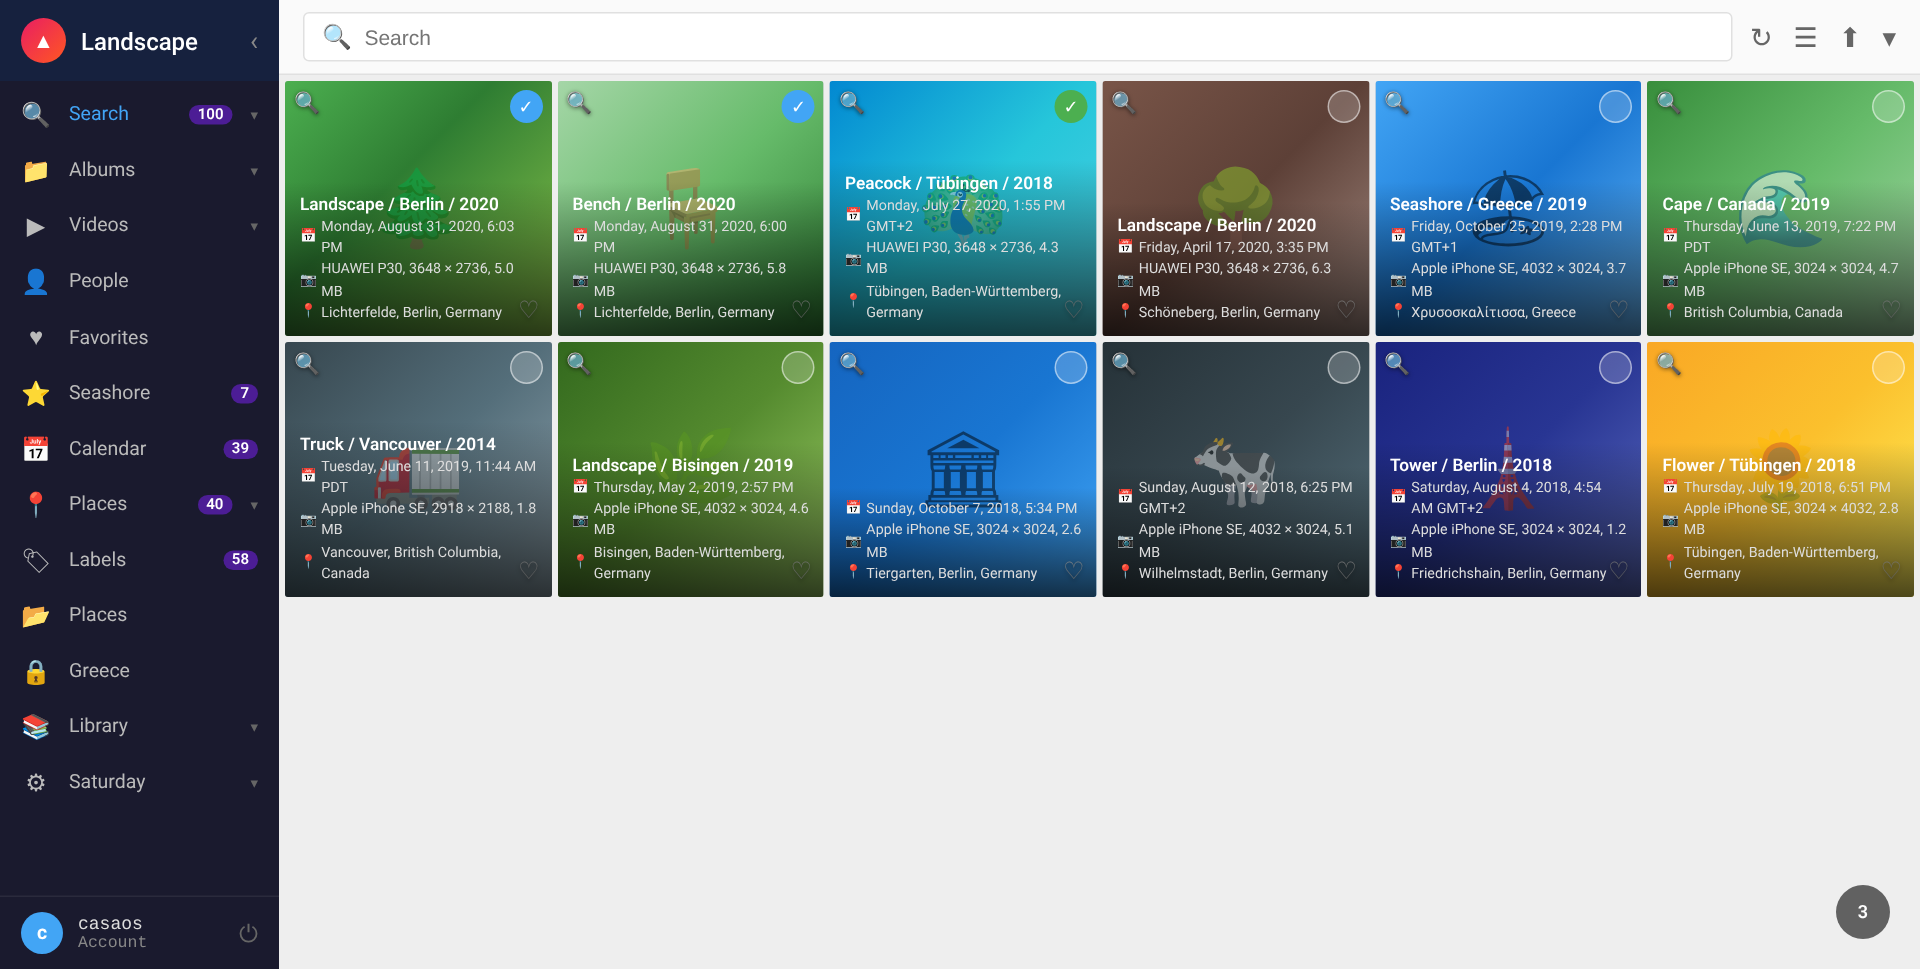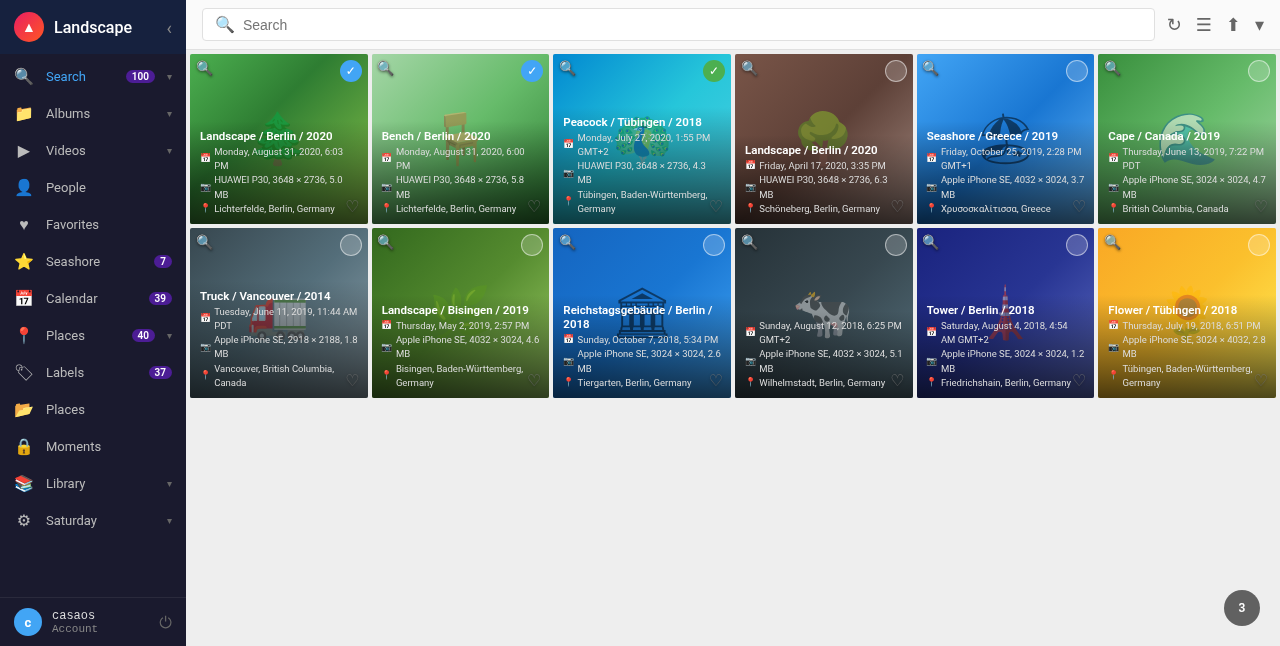--- a/index.html
+++ b/index.html
@@ -201,31 +201,31 @@
   </div>
       <div class="sidebar-item">
     <span class="item-icon">📍</span>
     <span class="item-label">Places</span>
     <span class="item-badge">40</span>
     <span class="item-arrow">▾</span>
   </div>
       <div class="sidebar-item">
     <span class="item-icon">🏷</span>
     <span class="item-label">Labels</span>
-    <span class="item-badge">37</span>
+    <span class="item-badge">58</span>
 
   </div>
       <div class="sidebar-item">
     <span class="item-icon">📂</span>
     <span class="item-label">Places</span>
 
   </div>
       <div class="sidebar-item">
     <span class="item-icon">🔒</span>
-    <span class="item-label">Moments</span>
+    <span class="item-label">Greece</span>
 
   </div>
       <div class="sidebar-item">
     <span class="item-icon">📚</span>
     <span class="item-label">Library</span>
 
     <span class="item-arrow">▾</span>
   </div>
       <div class="sidebar-item">
     <span class="item-icon">⚙</span>
@@ -413,21 +413,20 @@
         <div class="photo-cell">
       <div class="photo-placeholder photo-bg-9" style="height:170px;">
         <span style="font-size:50px;opacity:0.5;">🏛</span>
       </div>
       <span class="photo-top-left">🔍</span>
       <div style="position:absolute;top:6px;right:6px;">
         <div class="check-circle unchecked"></div>
       </div>
       <span class="heart-btn">♡</span>
       <div class="photo-overlay">
-        <div class="photo-title">Reichstagsgebäude / Berlin / 2018</div>
         <div class="photo-meta">
           <div class="photo-meta-line"><span class="meta-icon">📅</span> Sunday, October 7, 2018, 5:34 PM</div>
           <div class="photo-meta-line"><span class="meta-icon">📷</span> Apple iPhone SE, 3024 × 3024, 2.6 MB</div>
           <div class="photo-meta-line"><span class="meta-icon">📍</span> Tiergarten, Berlin, Germany</div>
         </div>
       </div>
     </div>
         <div class="photo-cell">
       <div class="photo-placeholder photo-bg-10" style="height:170px;">
         <span style="font-size:50px;opacity:0.5;">🐄</span>

